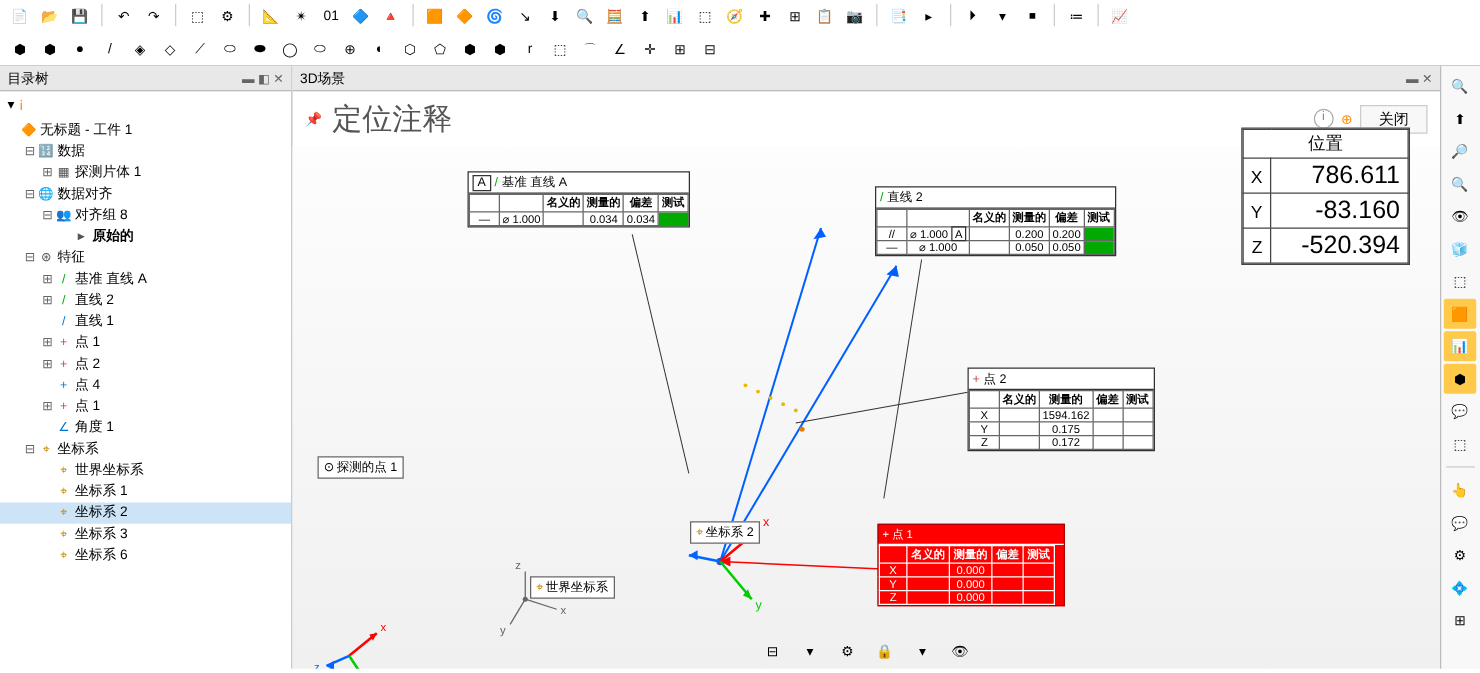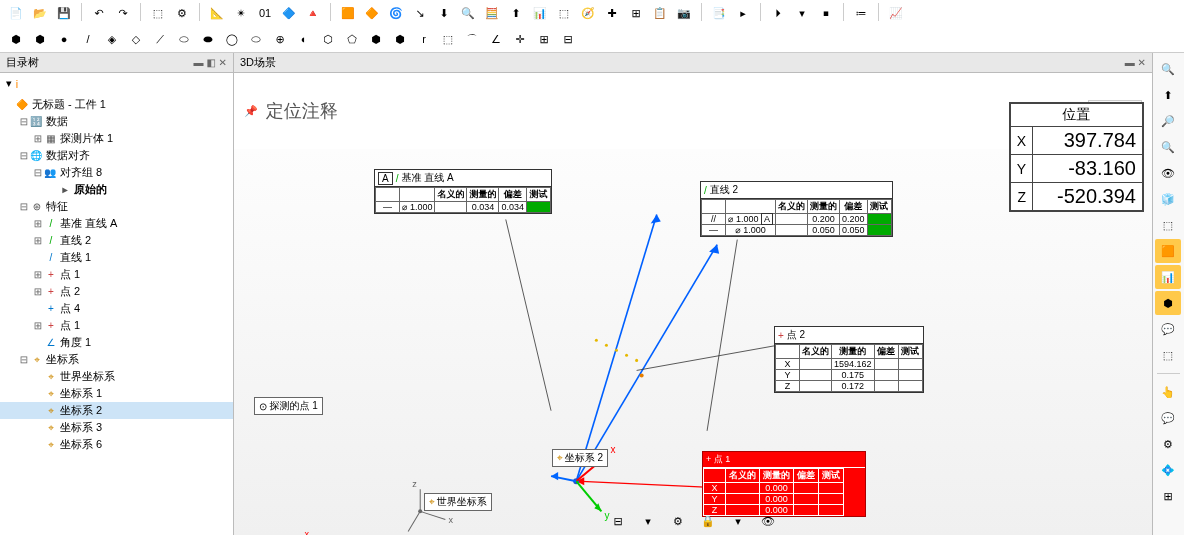--- a/index.html
+++ b/index.html
@@ -16,39 +16,39 @@
 .workpiece-bar { display: flex; align-items: center; padding: 3px 6px; gap: 4px; }
 .workpiece-bar select { flex: 1; font-size: 11px; border: 1px solid #ccc; }
 .tree { flex: 1; overflow: auto; padding: 2px 0; }
 .tree-item { display: flex; align-items: center; padding: 1px 4px; cursor: pointer; font-size: 11px; line-height: 15px; white-space: nowrap; }
 .tree-item.selected { background: #cde4f7; }
 .tree-item.bold { font-weight: bold; }
 .indent { display: inline-block; }
 .tree-icon { width: 14px; height: 14px; display: inline-flex; align-items: center; justify-content: center; margin-right: 2px; font-size: 10px; }
 .expander { width: 12px; text-align: center; color: #666; font-size: 10px; }
 
-.scene { flex: 1; position: relative; display: flex; flex-direction: column; gap: 20px; }
+.scene { flex: 1; position: relative; display: flex; flex-direction: column; }
 .scene-header { background: #e8e8e8; padding: 2px 6px; border-bottom: 1px solid #bbb; display: flex; justify-content: space-between; font-size: 11px; }
 .scene-title-bar { display: flex; align-items: center; padding: 6px 10px; gap: 8px; }
-.scene-title { font-size: 18px; color: #555; }
+.scene-title { font-size: 24px; color: #555; }
 .scene-title-right { margin-left: auto; display: flex; gap: 6px; align-items: center; }
 .close-btn { border: 1px solid #ccc; padding: 2px 14px; font-size: 12px; background: #f8f8f8; cursor: pointer; }
 .canvas { flex: 1; position: relative; background: linear-gradient(180deg, #fdfdfd 0%, #f0f0f0 100%); overflow: hidden; }
 
 .right-tools { width: 32px; border-left: 1px solid #bbb; display: flex; flex-direction: column; gap: 2px; padding: 4px 2px; background: #f8f8f8; }
 .right-tools .tool-btn { width: 26px; height: 24px; }
 .right-tools .highlight { background: #ffc94a; }
 
 .callout { position: absolute; border: 1px solid #333; background: #fff; font-size: 10px; }
 .callout-title { display: flex; align-items: center; padding: 1px 3px; border-bottom: 1px solid #333; gap: 3px; }
 .callout-table { border-collapse: collapse; font-size: 9px; }
 .callout-table td, .callout-table th { border: 1px solid #666; padding: 0 2px; text-align: center; min-width: 24px; }
 .green-cell { background: #0a0; }
 
-.pos-box { position: absolute; top: 102px; right: 40px; border: 1px solid #444; background: #fff; }
+.pos-box { position: absolute; top: 102px; right: 56px; border: 1px solid #444; background: #fff; }
 .pos-box table { border-collapse: collapse; }
 .pos-box th { font-size: 14px; padding: 2px 8px; text-align: right; border: 1px solid #444; }
 .pos-box td { font-size: 14px; padding: 2px 6px; text-align: right; border: 1px solid #444; }
 .pos-box .hdr { font-weight: normal; text-align: center; }
 .pos-box .val { font-size: 20px; min-width: 110px; }
 
 .red-callout { position: absolute; background: #f00; border: 1px solid #a00; color: #fff; font-size: 9px; }
 .red-callout table { border-collapse: collapse; }
 .red-callout td, .red-callout th { border: 1px solid #fff; padding: 0 3px; min-width: 22px; text-align: center; }
 
@@ -448,21 +448,21 @@
                 <td>Z</td>
                 <td></td>
                 <td>0.172</td>
                 <td></td>
                 <td></td>
               </tr>
         </tbody>
           </table>
       </div>
 
-      <div class="red-callout" style="top:302px;left:468px;width:164px">
+      <div class="red-callout" style="top:302px;left:468px;width:150px">
         <div style="padding:1px 3px;border-bottom:1px solid #fff"><span>+</span> <span>点 1</span></div>
         <table>
           <tbody>
               <tr>
                 <th></th>
                 <th>名义的</th>
                 <th>测量的</th>
                 <th>偏差</th>
                 <th>测试</th>
               </tr>
@@ -538,21 +538,21 @@
 </div>
 
 <div class="pos-box">
   <table>
     <tbody>
         <tr>
           <th colspan="2" class="hdr">位置</th>
         </tr>
     <tr>
           <td>X</td>
-          <td class="val">397.784</td>
+          <td class="val">786.611</td>
         </tr>
     <tr>
           <td>Y</td>
           <td class="val">-83.160</td>
         </tr>
     <tr>
           <td>Z</td>
           <td class="val">-520.394</td>
         </tr>
   </tbody>

